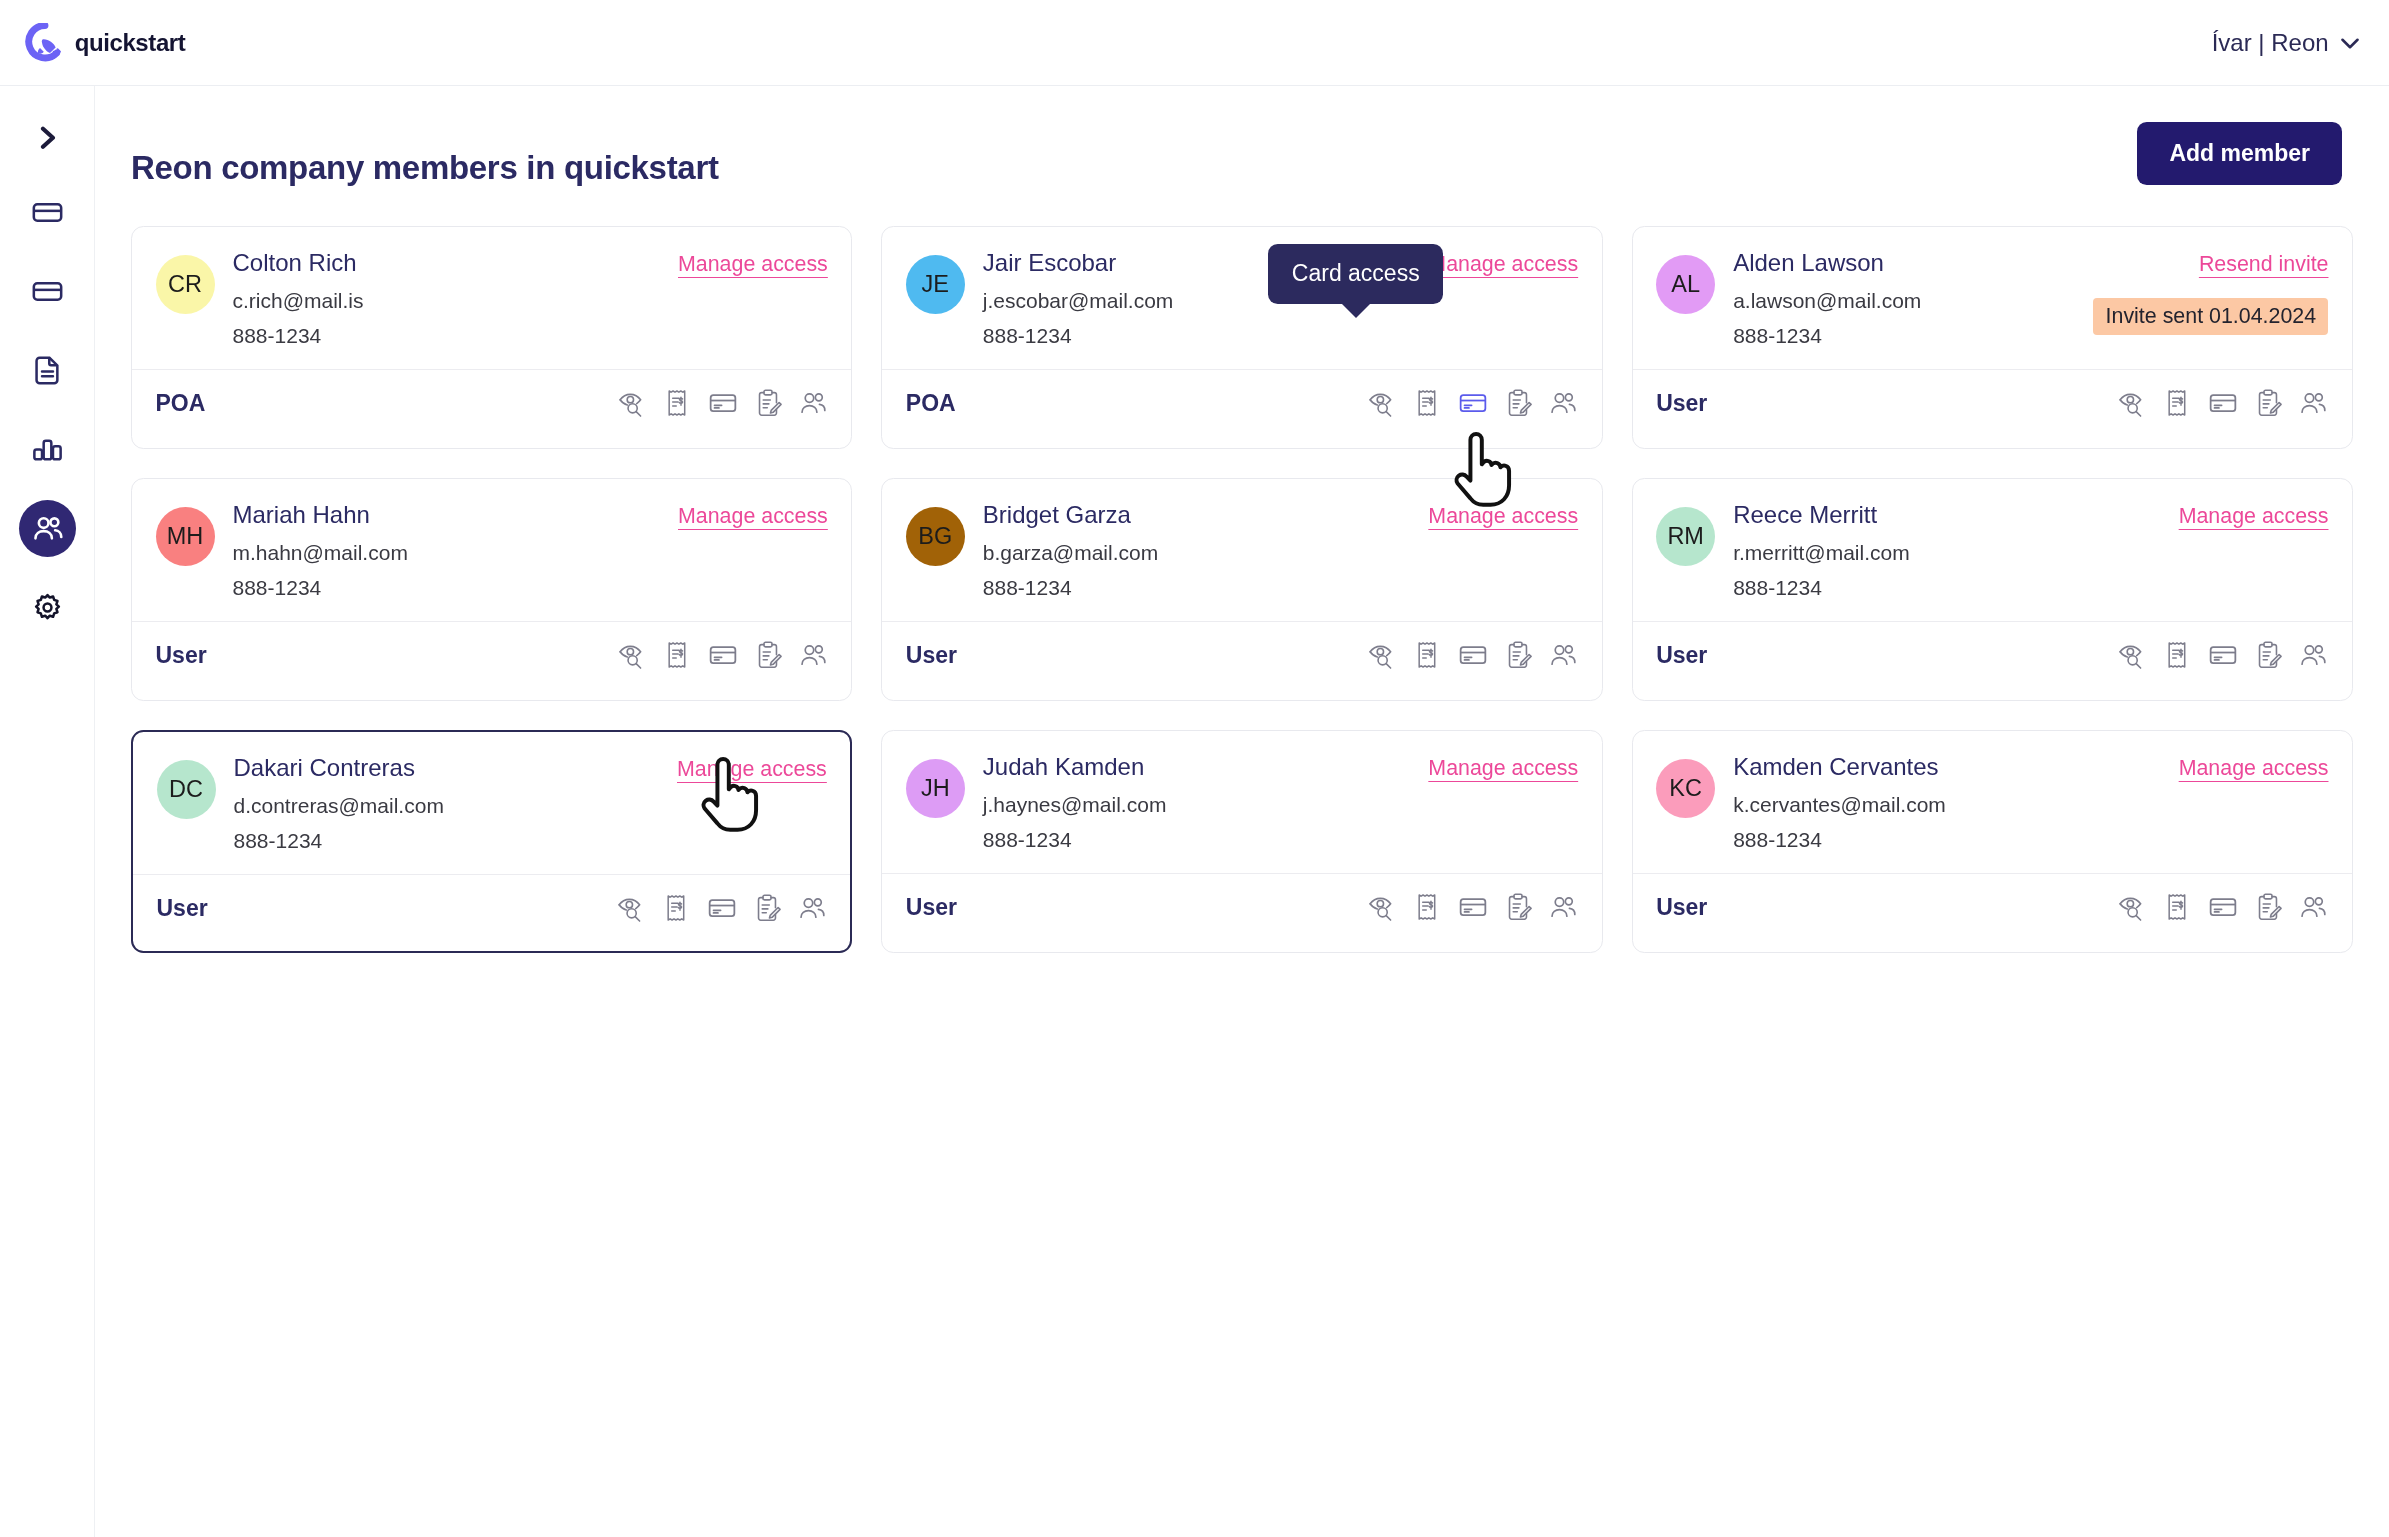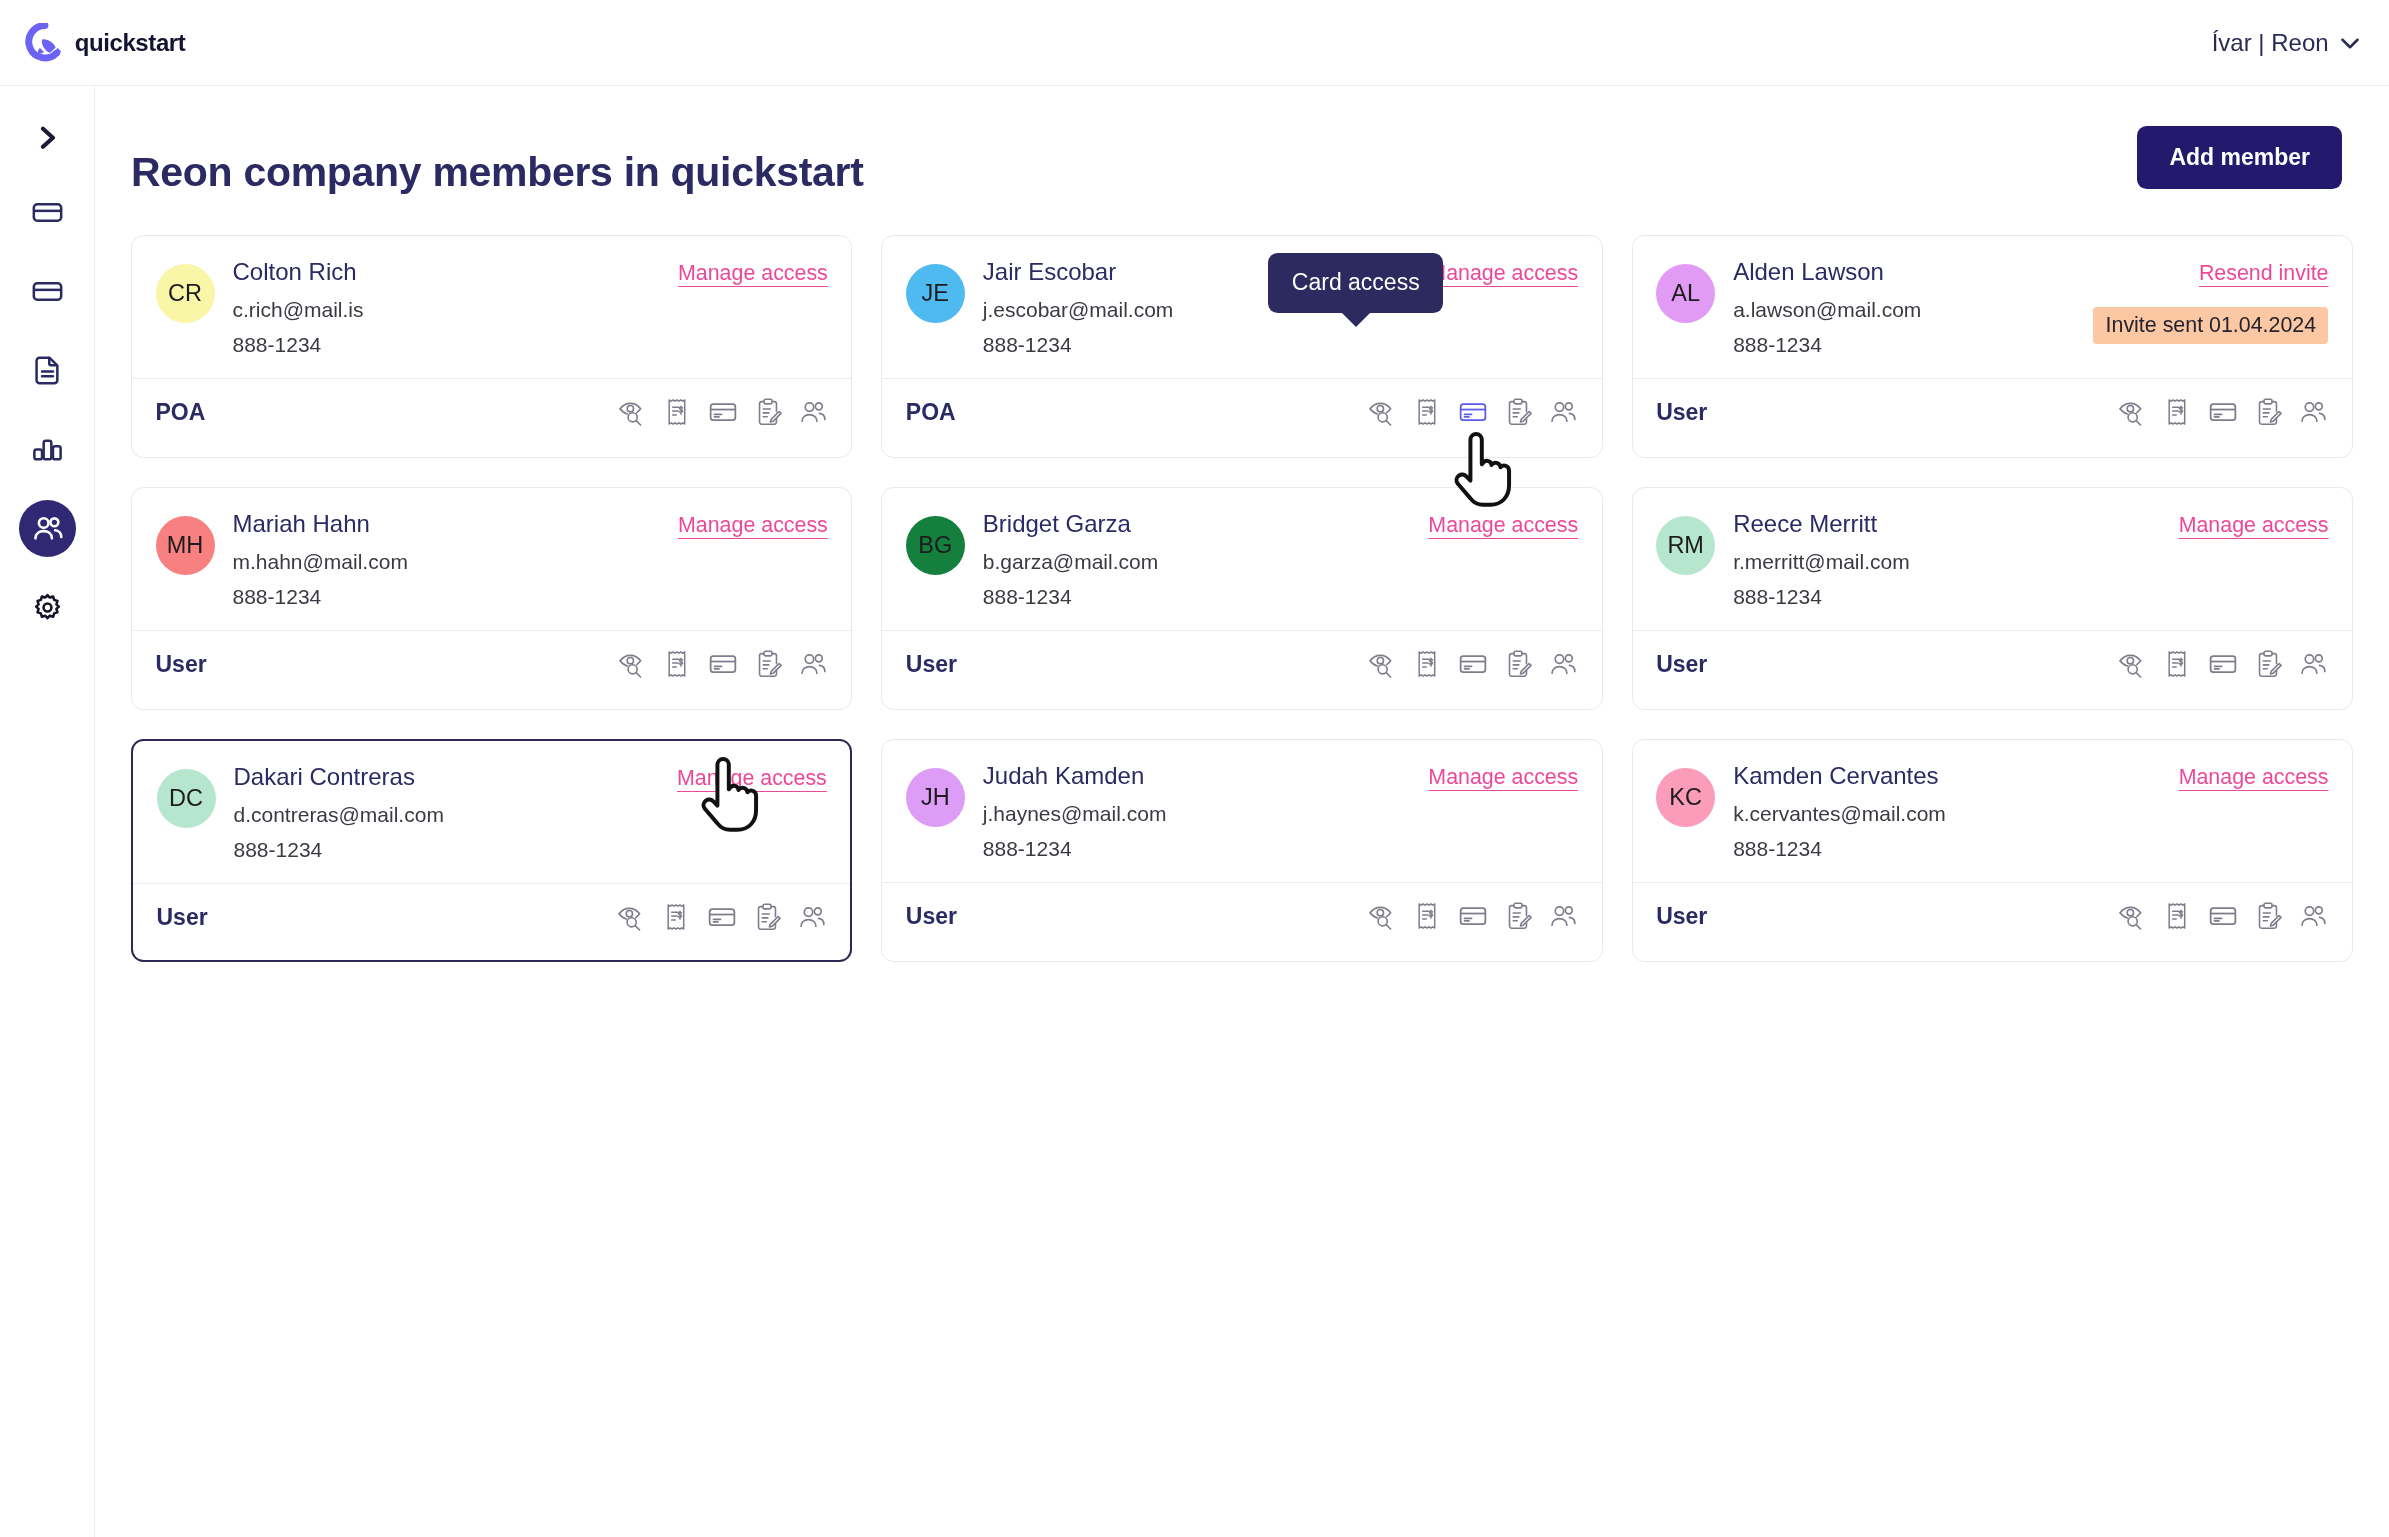--- a/index.html
+++ b/index.html
@@ -64,21 +64,21 @@
     position: absolute; left: 95px; top: 86px;
     width: 2294px; height: 1452px;
     background: #ffffff;
     padding: 0;
   }
   .page-head {
     display: flex; align-items: center; justify-content: space-between;
     padding: 33px 47px 0 36px;
   }
   .page-title {
-    font-size: 41px; font-weight: 700; color: #2b2a63;
+    font-size: 33px; font-weight: 700; color: #2b2a63;
     letter-spacing: -0.3px;
     margin-top: 30px;
   }
   .add-btn {
     background: #231a6e; color: #ffffff;
     font-size: 23px; font-weight: 600;
     border: none; border-radius: 9.7px;
     padding: 18px 32px; cursor: pointer;
     font-family: "Liberation Sans", sans-serif;
   }
@@ -499,21 +499,21 @@
                 <path d="M4.6 27.4c0-4.6 3.8-7.4 8.4-7.4s8.4 2.8 8.4 7.4" fill="none" stroke="currentColor" stroke-width="1.9" stroke-linecap="round"></path>
                 <circle cx="23.6" cy="10.6" r="3.9" fill="none" stroke="currentColor" stroke-width="1.9"></circle>
                 <path d="M24.3 18.6c3.6.4 6.1 3 6.1 6.8" fill="none" stroke="currentColor" stroke-width="1.9" stroke-linecap="round"></path>
               </svg>
             </span>
           </div>
         </div>
       </div>
       <div class="card">
         <div class="card-top">
-          <div class="avatar" style="background: #15803d;">BG</div>
+          <div class="avatar" style="background: #a16207;">BG</div>
           <div class="person">
             <div class="p-name">Bridget Garza</div>
             <div class="p-email">b.garza@mail.com</div>
             <div class="p-phone">888-1234</div>
           </div>
           <div class="card-actions">
             <a class="manage-link">Manage access</a>
           </div>
         </div>
         <div class="card-divider"></div>

